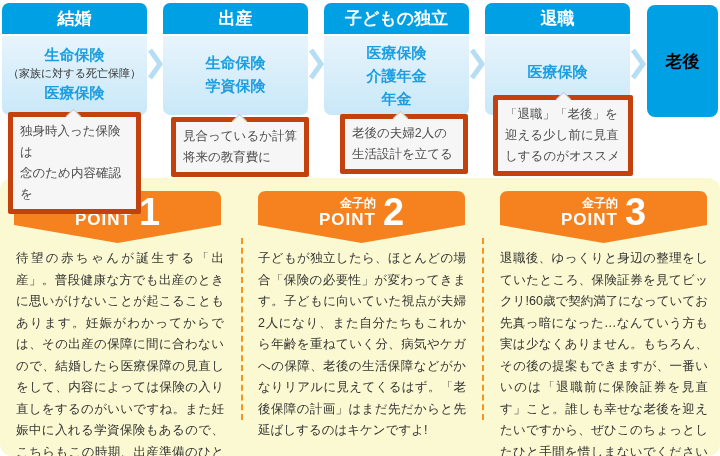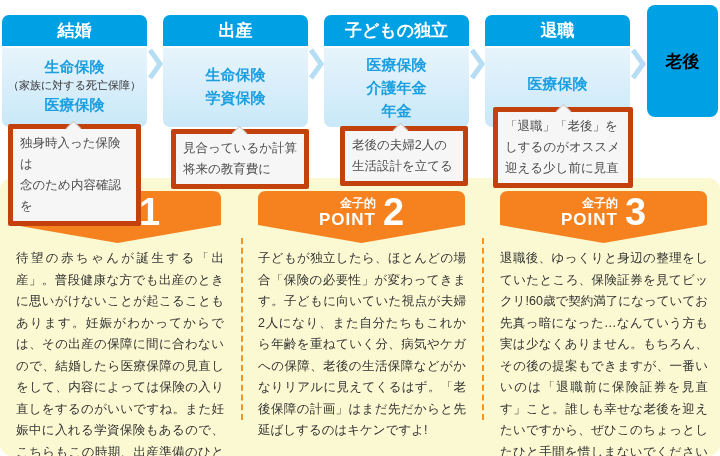--- a/index.html
+++ b/index.html
@@ -1,21 +1,21 @@
 <!DOCTYPE html>
 <html lang="ja"><head>
 <meta charset="utf-8">
 <style>
   * { margin:0; padding:0; box-sizing:border-box; }
   html,body { background:#fff; }
   body { font-family:"Liberation Sans","DejaVu Sans",sans-serif; }
   #canvas { position:relative; width:720px; height:456px; background:#fff; overflow:hidden; }
 
   
-  .stage { position:absolute; top:0; width:145px; height:178px;margin-top:12px; }
+  .stage { position:absolute; top:0; width:145px; height:178px; }
   .stage-header {
     position:absolute; top:3px; left:0; right:0; height:31px;
     background:#00A0E4; border-radius:7px 7px 0 0;
     color:#fff; font-weight:bold; font-size:17px;
     display:flex; align-items:center; justify-content:center;
   }
   .stage-body {
     position:absolute; top:36px; left:0; right:0; height:79px;
     background:linear-gradient(to bottom,#E7F4FC 0%,#C9E8F8 100%);
     border-radius:0 0 7px 7px; text-align:center;
@@ -117,22 +117,22 @@
     </div>
   </div>
 
   <div class="stage" style="left:485px">
     <div class="stage-header">退職</div>
     <div class="stage-body pad4">
       <div class="ins">医療保険</div>
     </div>
     <div class="bubble b4">
       <div>「退職」「老後」を</div>
+      <div>迎える少し前に見直</div>
       <div>しするのがオススメ</div>
-      <div>迎える少し前に見直</div>
     </div>
   </div>
 
   <div class="final-box">老後</div>
 
   <div class="chevron" style="left:146px">
     <svg viewBox="0 0 18 34">
         <polyline points="4,3 14,17 4,31" fill="none" stroke="#B5DEF4" stroke-width="5"></polyline>
       </svg>
   </div>

